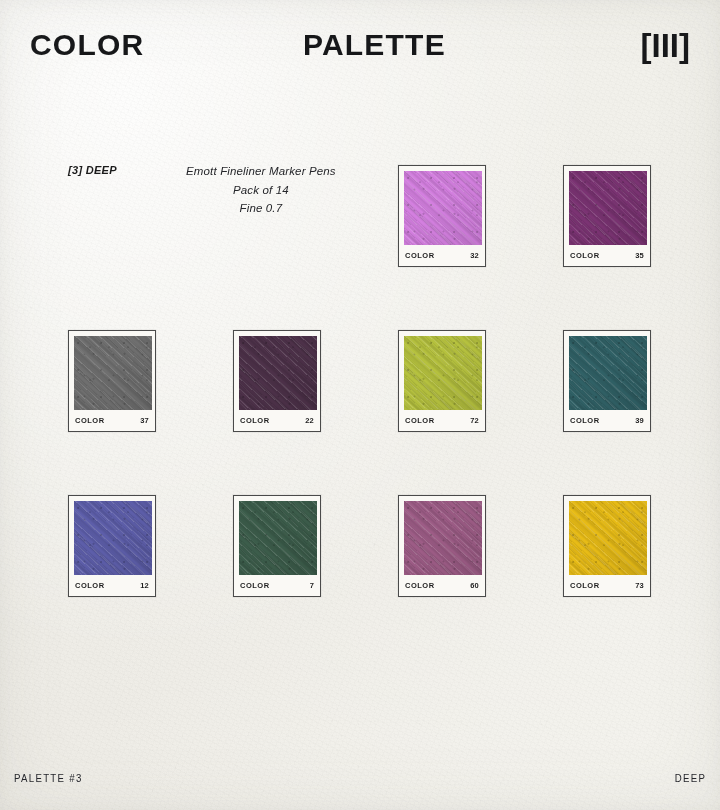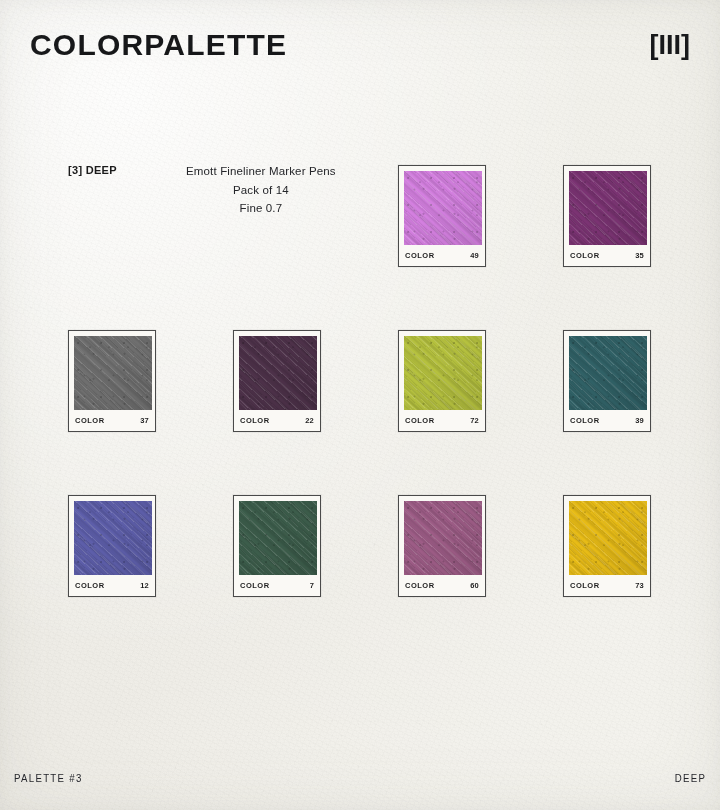--- a/index.html
+++ b/index.html
@@ -76,36 +76,37 @@
   .hd-left, .hd-center, .hd-right {
     font-weight: 700;
     font-size: 30px;
     letter-spacing: 1.2px;
     color: #17181a;
     line-height: 1;
   }
   .hd-left { flex: 0 0 auto; }
   .hd-center {
     flex: 1 1 auto;
-    text-align: left;
+    text-align: center;
     padding-right: 36px;
   }
   .hd-right {
     flex: 0 0 auto;
-    font-size: 27px;
+    font-size: 33px;
     letter-spacing: 0px;
   }
 
   
   .meta {
     position: absolute;
     top: 162px;
     left: 68px;
     display: flex;
     gap: 0;
+    font-style: italic;
   }
   .meta-tag {
     width: 118px;
     font-size: 11px;
     font-weight: 700;
     letter-spacing: .3px;
     color: #1b1b1b;
     line-height: 1.55;
   }
   .meta-desc {
@@ -271,21 +272,21 @@
       <div class="card">
         <div class="chip">
           <div class="chip-base" style="background: rgb(212, 127, 224);"></div>
           <div class="chip-tex"></div>
           <div class="chip-hl"></div>
           <div class="chip-spec"></div>
           <div class="chip-shade"></div>
         </div>
         <div class="card-label">
           <span class="lbl-text">COLOR</span>
-          <span class="lbl-num">49</span>
+          <span class="lbl-num">32</span>
         </div>
       </div>
     </div>
 
     <div class="cell">
       <div class="card">
         <div class="chip">
           <div class="chip-base" style="background: rgb(123, 51, 115);"></div>
           <div class="chip-tex"></div>
           <div class="chip-hl"></div>

